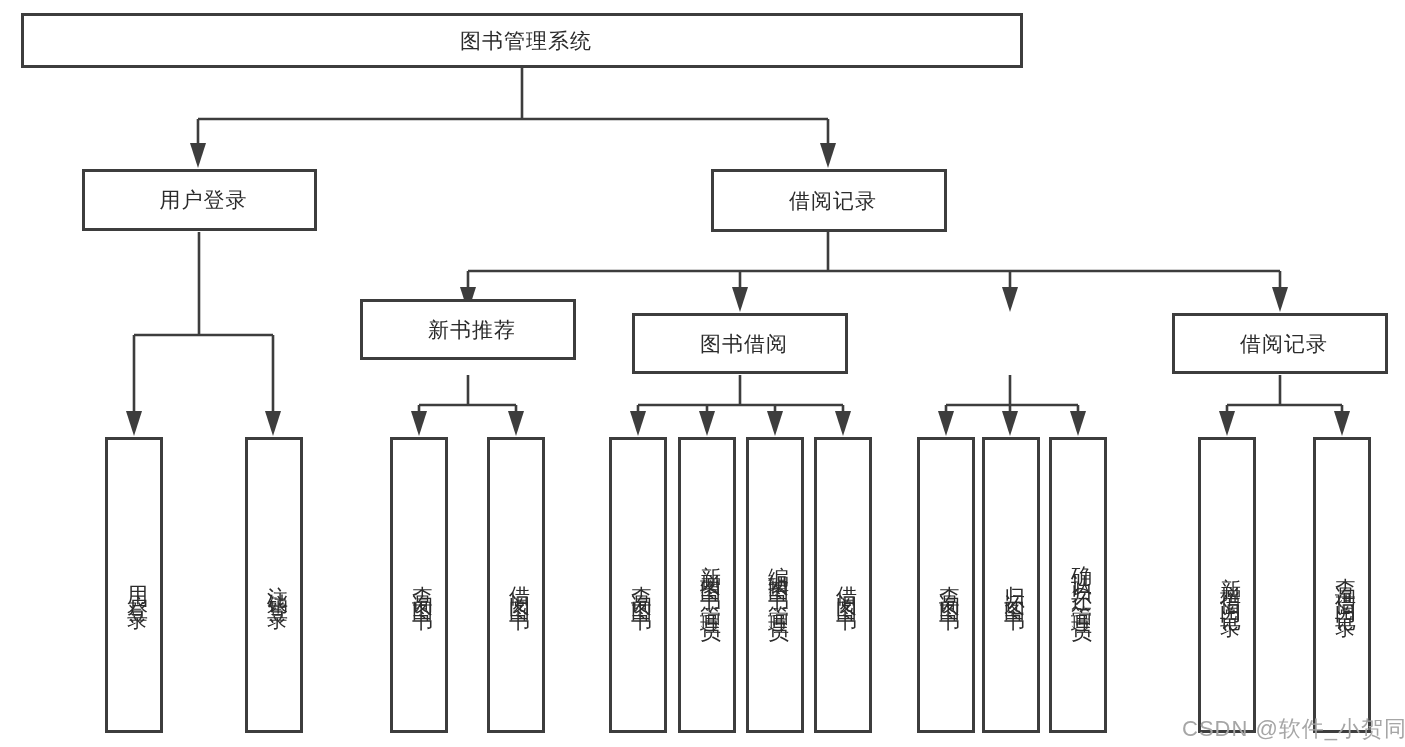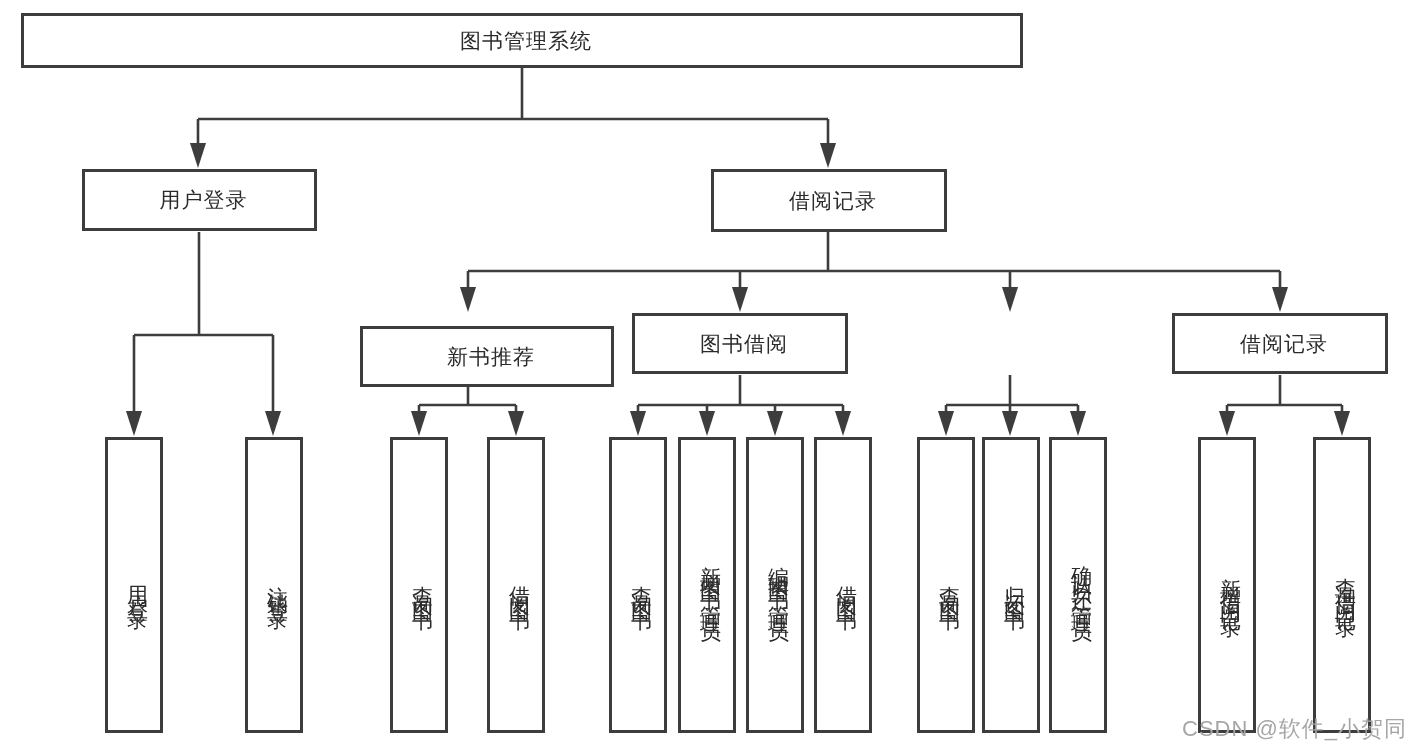--- a/index.html
+++ b/index.html
@@ -94,21 +94,21 @@
       <polygon points="1219,411 1235,411 1227,436"></polygon>
       <polygon points="1334,411 1350,411 1342,436"></polygon>
     </g>
   </svg>
 
   <div class="node" style="left:21px; top:13px; width:1002px; height:55px;">图书管理系统</div>
 
   <div class="node" style="left:82px; top:169px; width:235px; height:62px;">用户登录</div>
   <div class="node" style="left:711px; top:169px; width:236px; height:63px;">借阅记录</div>
 
-  <div class="node" style="left:360px; top:326px; width:254px; height:61px;font-family:Liberation Mono, monospace;">新书推荐</div>
+  <div class="node" style="left:360px; top:299px; width:216px; height:61px;font-family:Liberation Mono, monospace;">新书推荐</div>
   <div class="node" style="left:632px; top:313px; width:216px; height:61px;">图书借阅</div>
   <div class="node" style="left:1172px; top:313px; width:216px; height:61px;">借阅记录</div>
 
   <div class="node vnode" style="left:105px; top:437px; width:58px; height:296px;">用户登录</div>
   <div class="node vnode" style="left:245px; top:437px; width:58px; height:296px;">注销登录</div>
 
   <div class="node vnode" style="left:390px; top:437px; width:58px; height:296px;">查询图书</div>
   <div class="node vnode" style="left:487px; top:437px; width:58px; height:296px;">借阅图书</div>
 
   <div class="node vnode" style="left:609px; top:437px; width:58px; height:296px;">查询图书</div>

